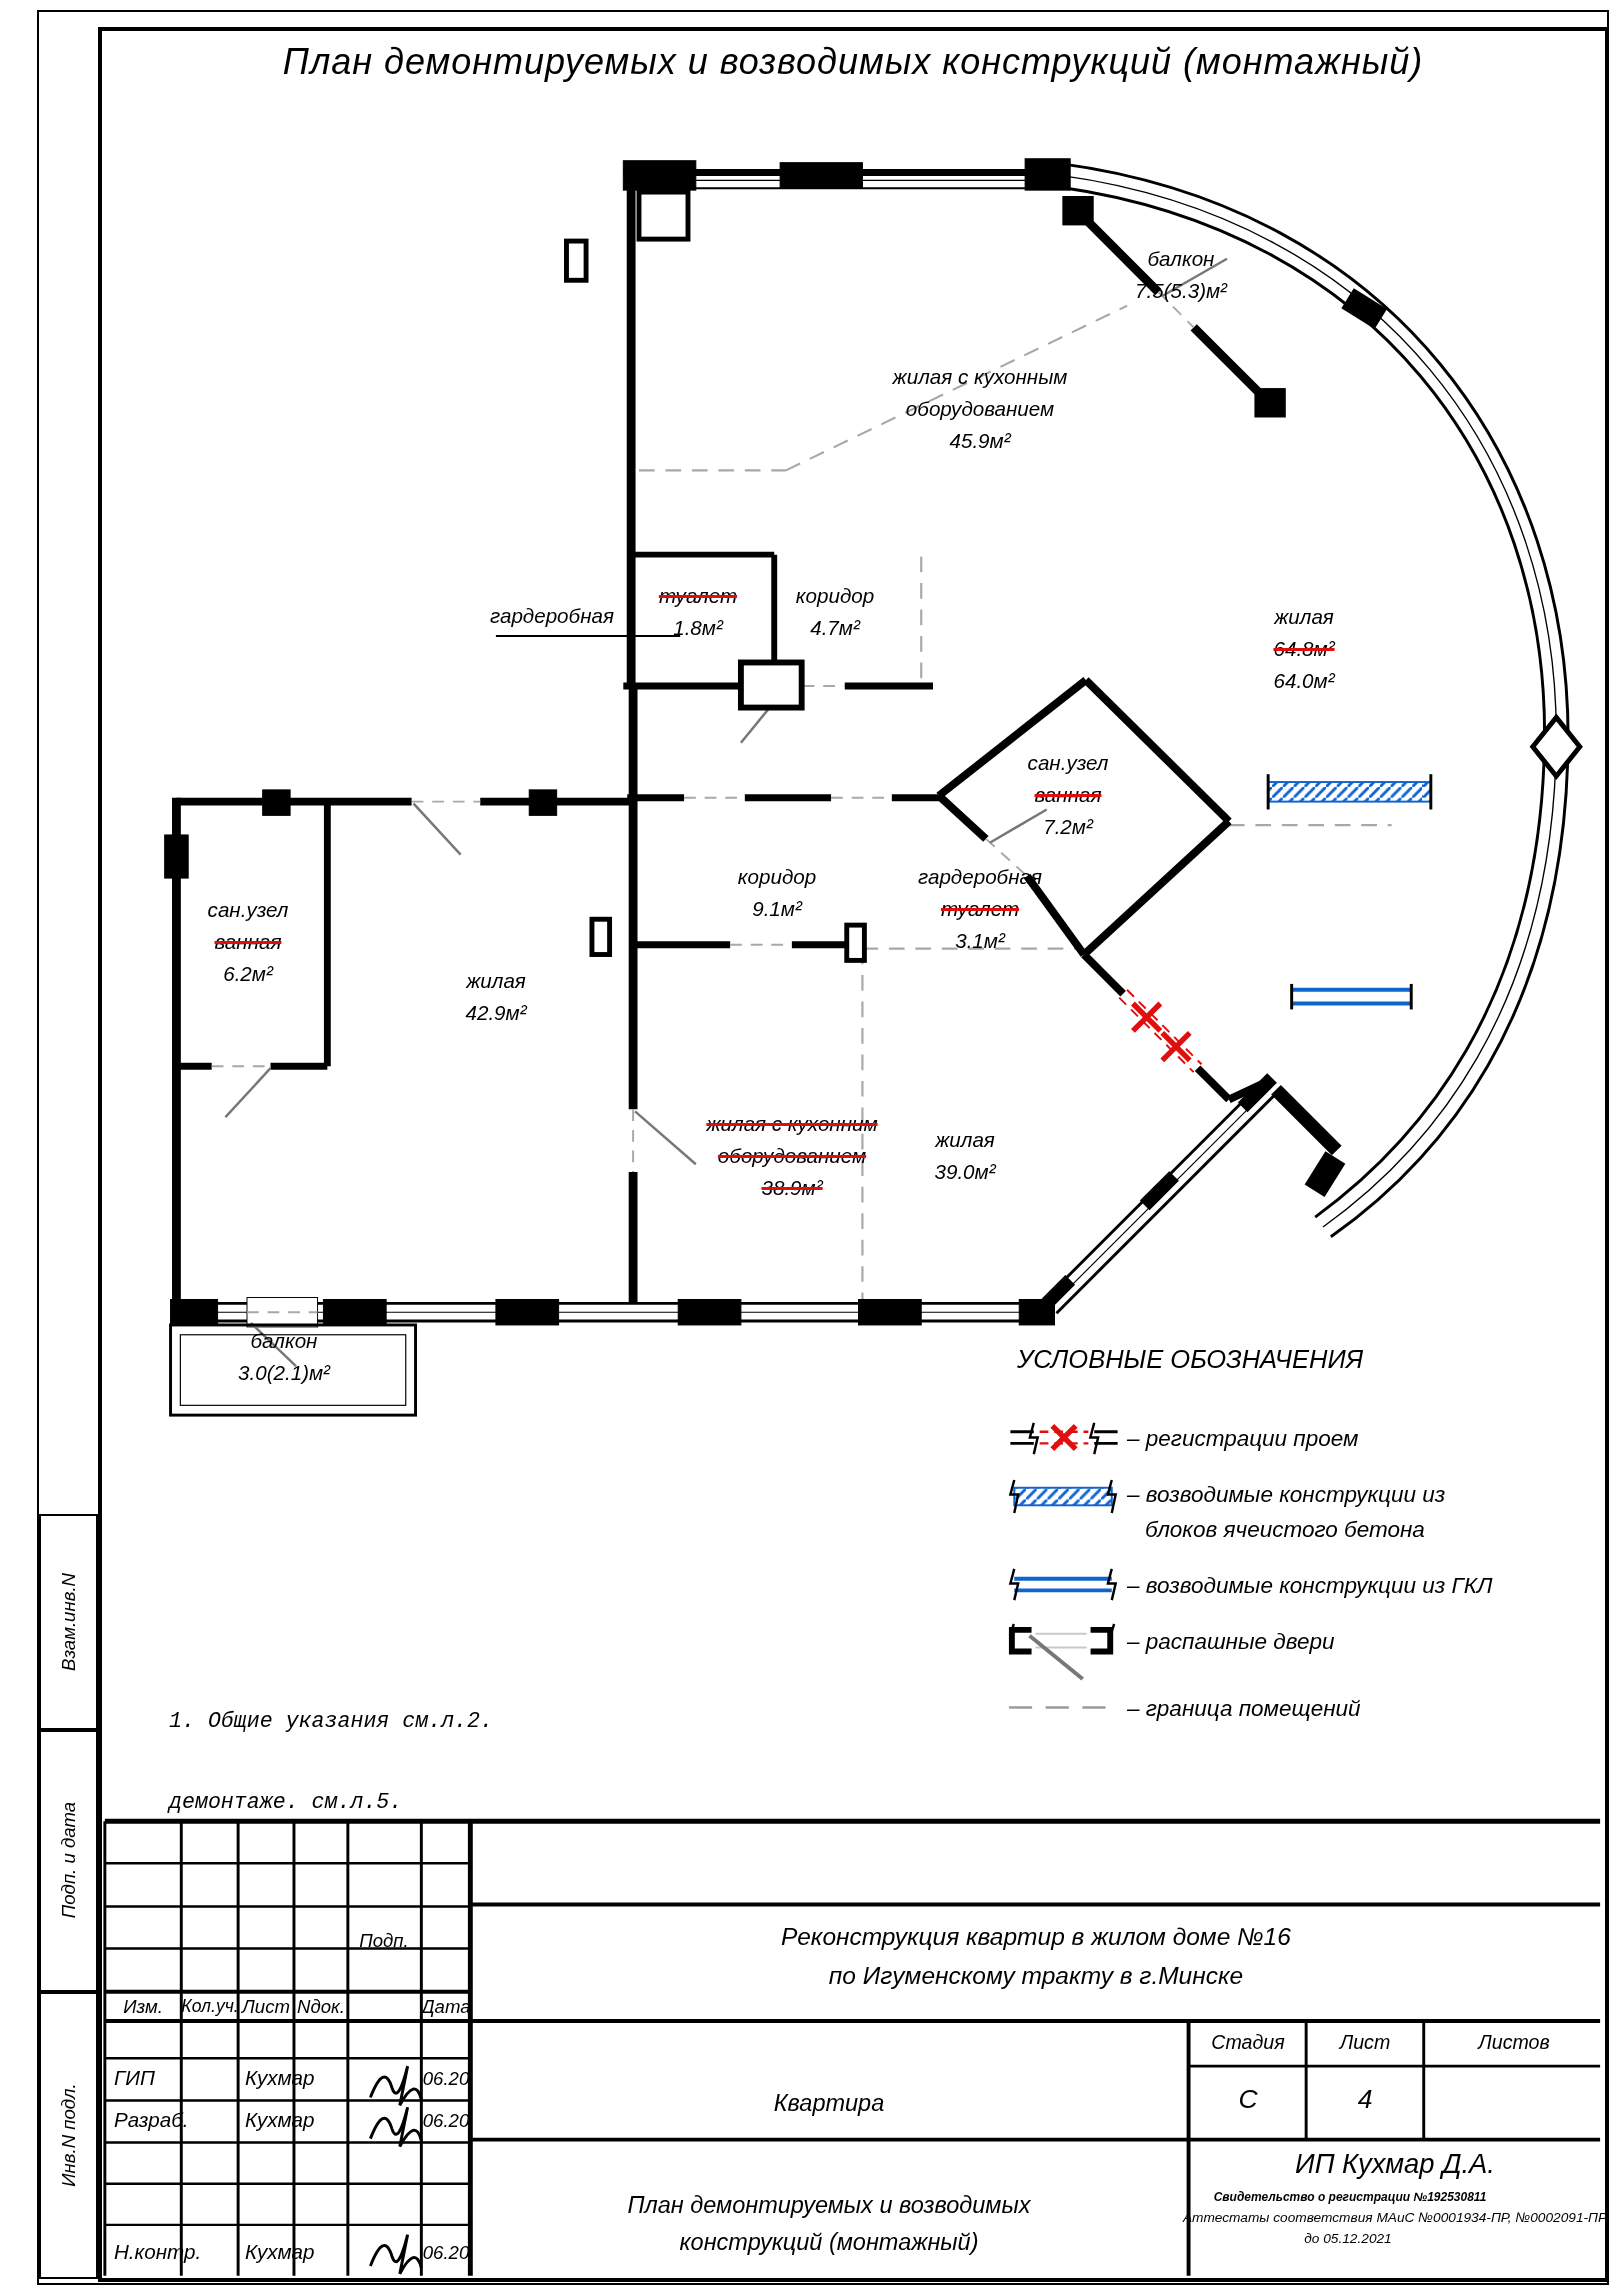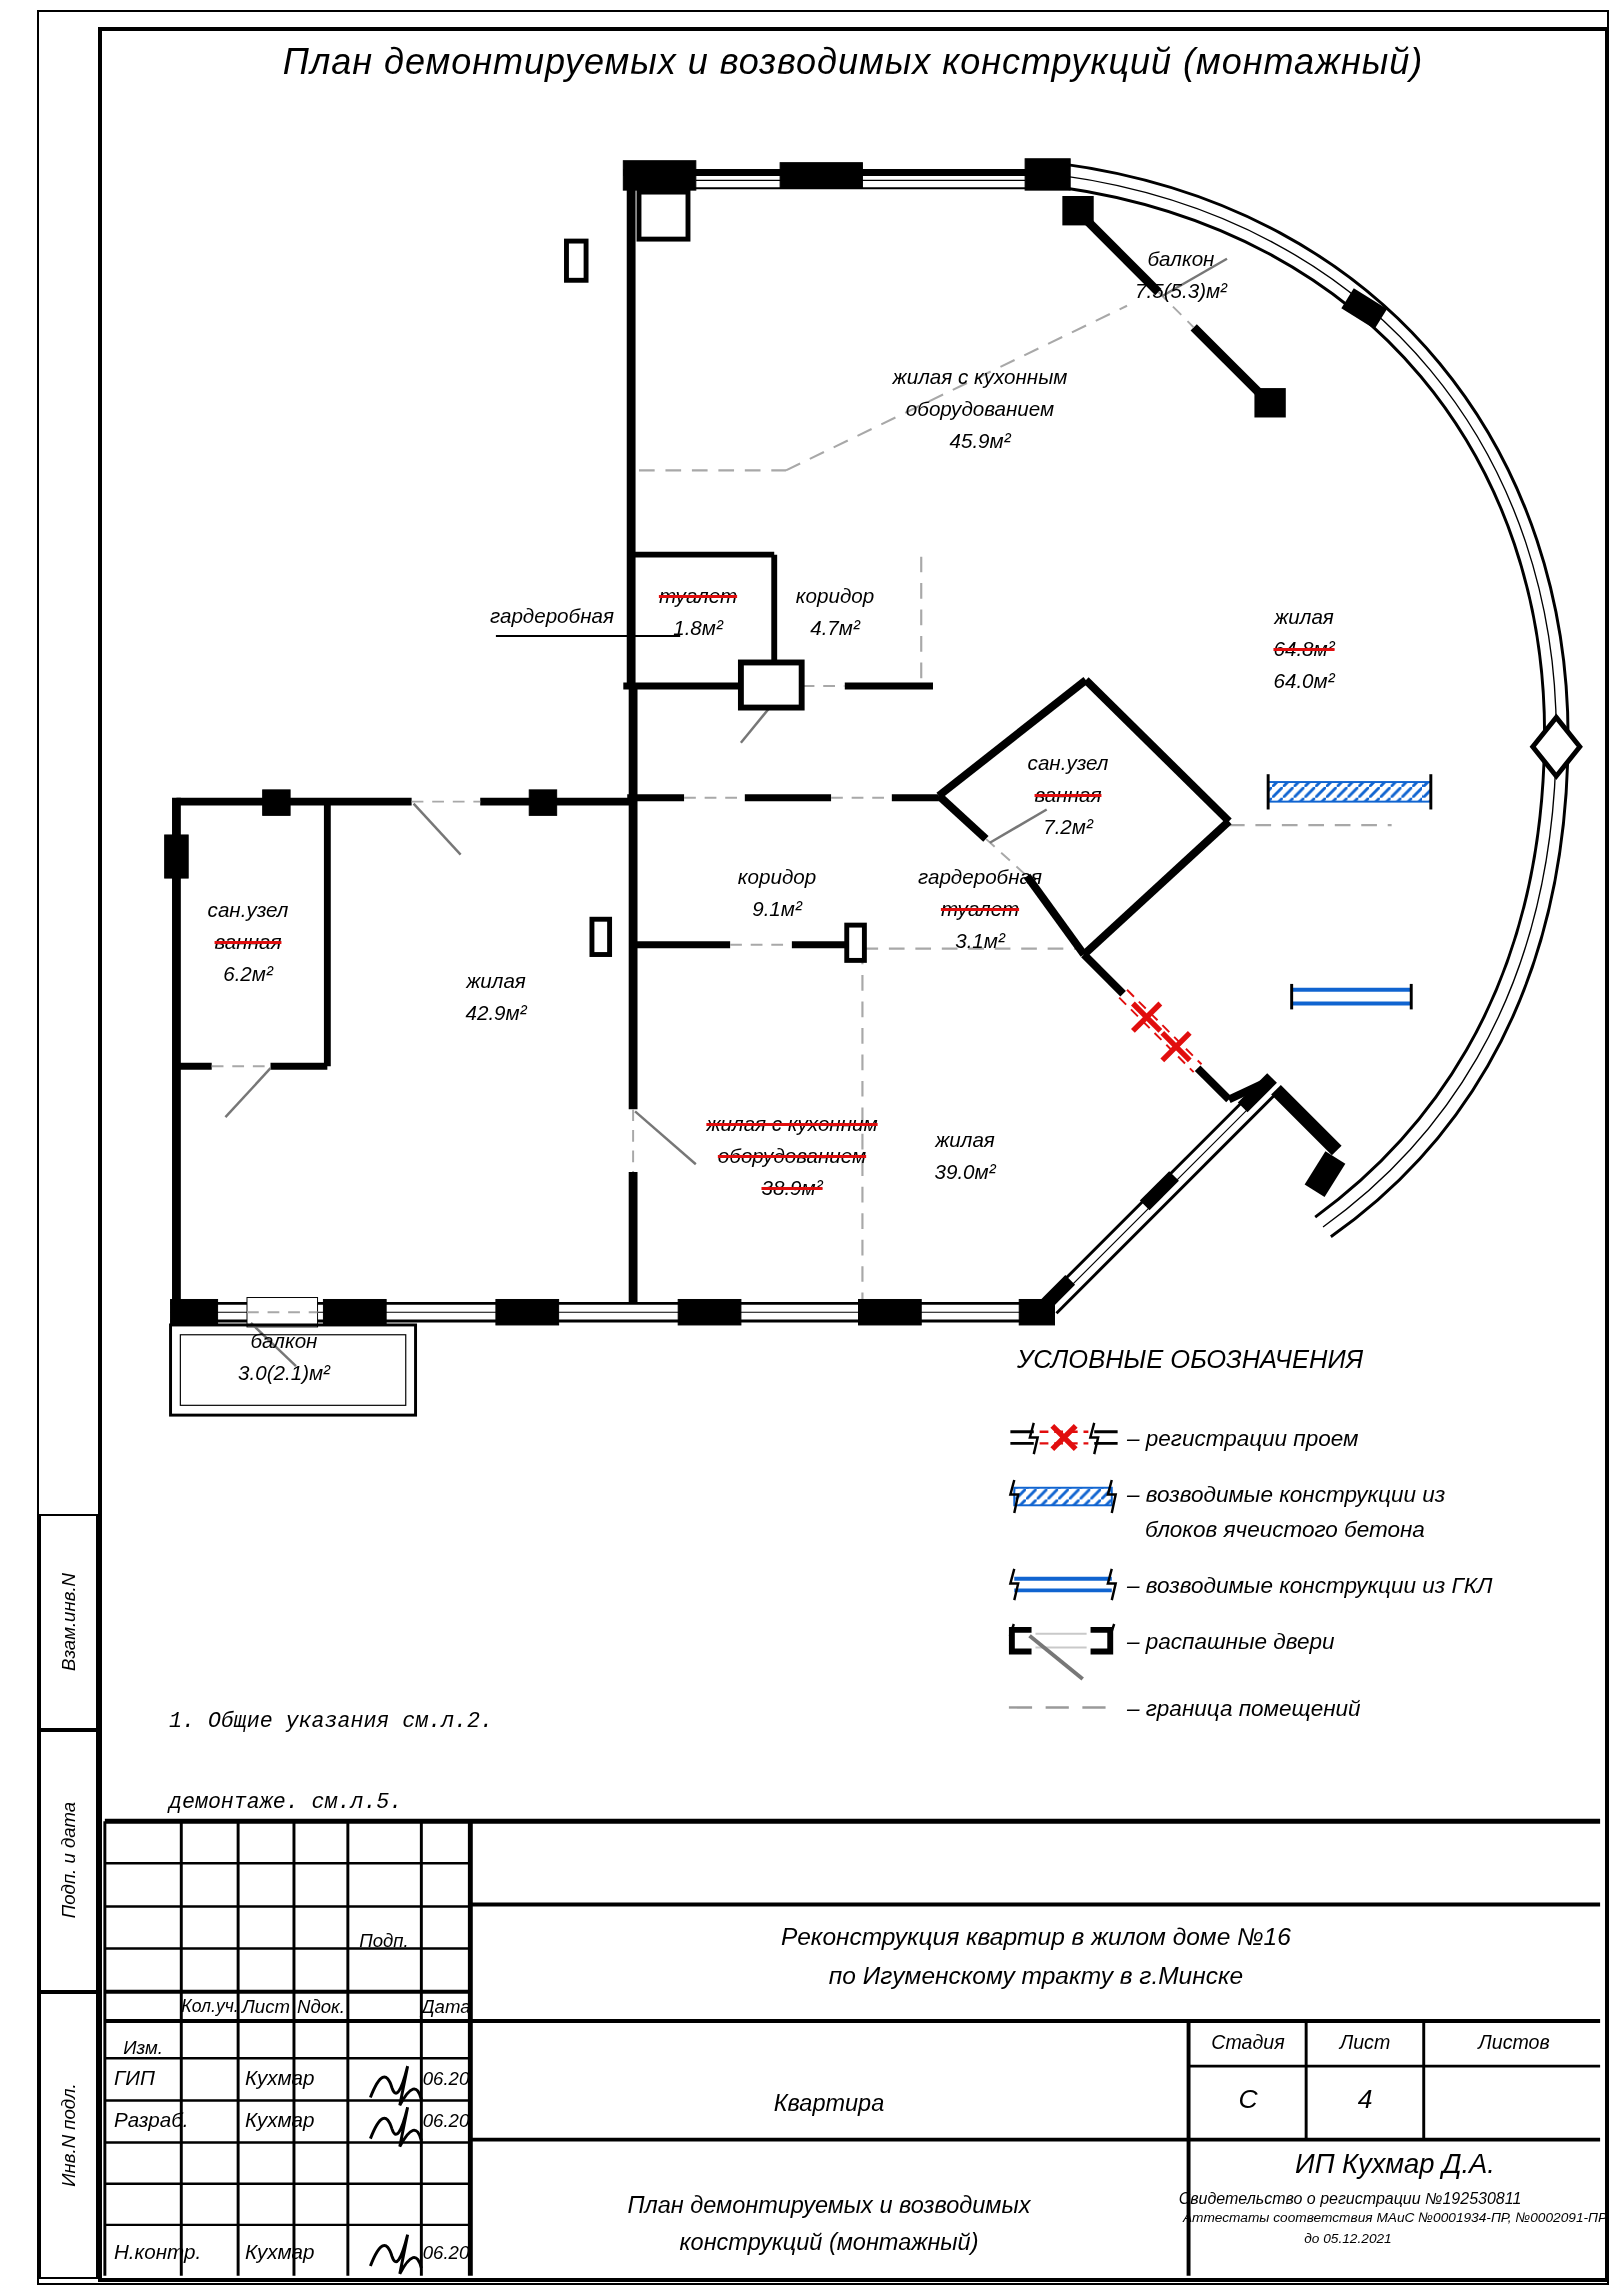--- a/index.html
+++ b/index.html
@@ -336,21 +336,21 @@
       <path d="M1333,2062 V2183 M1453,2062 V2183" stroke-width="3"></path>
       <path d="M1213,2108 H1633" stroke-width="3"></path>
     </g>
     <g stroke="#000" stroke-width="3" fill="none">
       <path d="M378,2140 q14,-36 22,-10 q6,18 16,-22 l-8,40 q16,-30 22,-6"></path>
       <path d="M378,2182 q14,-36 22,-10 q6,18 16,-22 l-8,40 q16,-30 22,-6"></path>
       <path d="M378,2312 q14,-36 22,-10 q6,18 16,-22 l-8,40 q16,-30 22,-6"></path>
     </g>
   </svg>
 
-  <div class="tb c" style="left:143px;top:1996px;font-size:18.6px;margin-top:41px;">Изм.</div>
+  <div class="tb c" style="left:143px;top:1996px;font-size:18.6px;">Изм.</div>
   <div class="tb c" style="left:210px;top:1996px;font-size:17.6px;">Кол.уч.</div>
   <div class="tb c" style="left:266px;top:1996px;font-size:18.6px;">Лист</div>
   <div class="tb c" style="left:321px;top:1996px;font-size:18.6px;">Nдок.</div>
   <div class="tb c" style="left:384px;top:1888px;font-size:18.6px;margin-top:42px;">Подп.</div>
   <div class="tb c" style="left:446px;top:1996px;font-size:18.6px;">Дата</div>
 
   <div class="tb" style="left:114px;top:2066px;font-size:20.6px;">ГИП</div>
   <div class="tb" style="left:245px;top:2066px;font-size:20.6px;">Кухмар</div>
   <div class="tb c" style="left:446px;top:2068px;font-size:18.6px;">06.20</div>
 
@@ -371,21 +371,21 @@
   <div class="tb c" style="left:1365px;top:2031px;font-size:19.6px;">Лист</div>
   <div class="tb c" style="left:1514px;top:2031px;font-size:19.6px;">Листов</div>
   <div class="tb c" style="left:1248px;top:2084px;font-size:26.5px;">С</div>
   <div class="tb c" style="left:1365px;top:2084px;font-size:26.5px;">4</div>
   <div class="tb c" style="left:1514px;top:2084px;font-size:26.5px;"></div>
 
   <div class="tb c" style="left:829px;top:2192px;font-size:23.5px;">План демонтируемых и возводимых</div>
   <div class="tb c" style="left:829px;top:2229px;font-size:23.5px;">конструкций (монтажный)</div>
 
   <div class="tb c" style="left:1395px;top:2148px;font-size:27.4px;">ИП Кухмар Д.А.</div>
-  <div class="tb c" style="left:1350px;top:2190px;font-size:16px;">Свидетельство о регистрации №192530811</div>
+  <div class="tb c" style="left:1350px;top:2190px;font-size:12px;font-weight:bold;">Свидетельство о регистрации №192530811</div>
   <div class="tb c" style="left:1395px;top:2210px;font-size:13.7px;">Аттестаты соответствия МАиС №0001934-ПР, №0002091-ПР</div>
   <div class="tb c" style="left:1348px;top:2231px;font-size:13.7px;">до 05.12.2021</div>
 
   <div class="sbcell" style="top:1514px;height:216px;"></div>
   <div class="sbcell" style="top:1730px;height:262px;"></div>
   <div class="sbcell" style="top:1992px;height:287px;"></div>
   <div class="vert" style="left:69px;top:1622px;">Взам.инв.N</div>
   <div class="vert" style="left:69px;top:1860px;">Подп. и дата</div>
   <div class="vert" style="left:69px;top:2135px;">Инв.N подл.</div>
 

